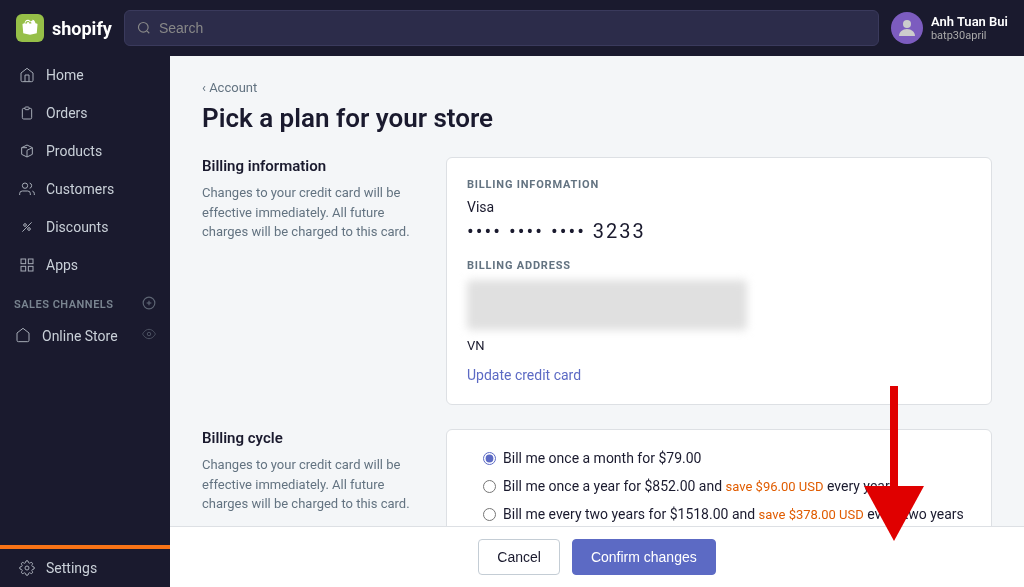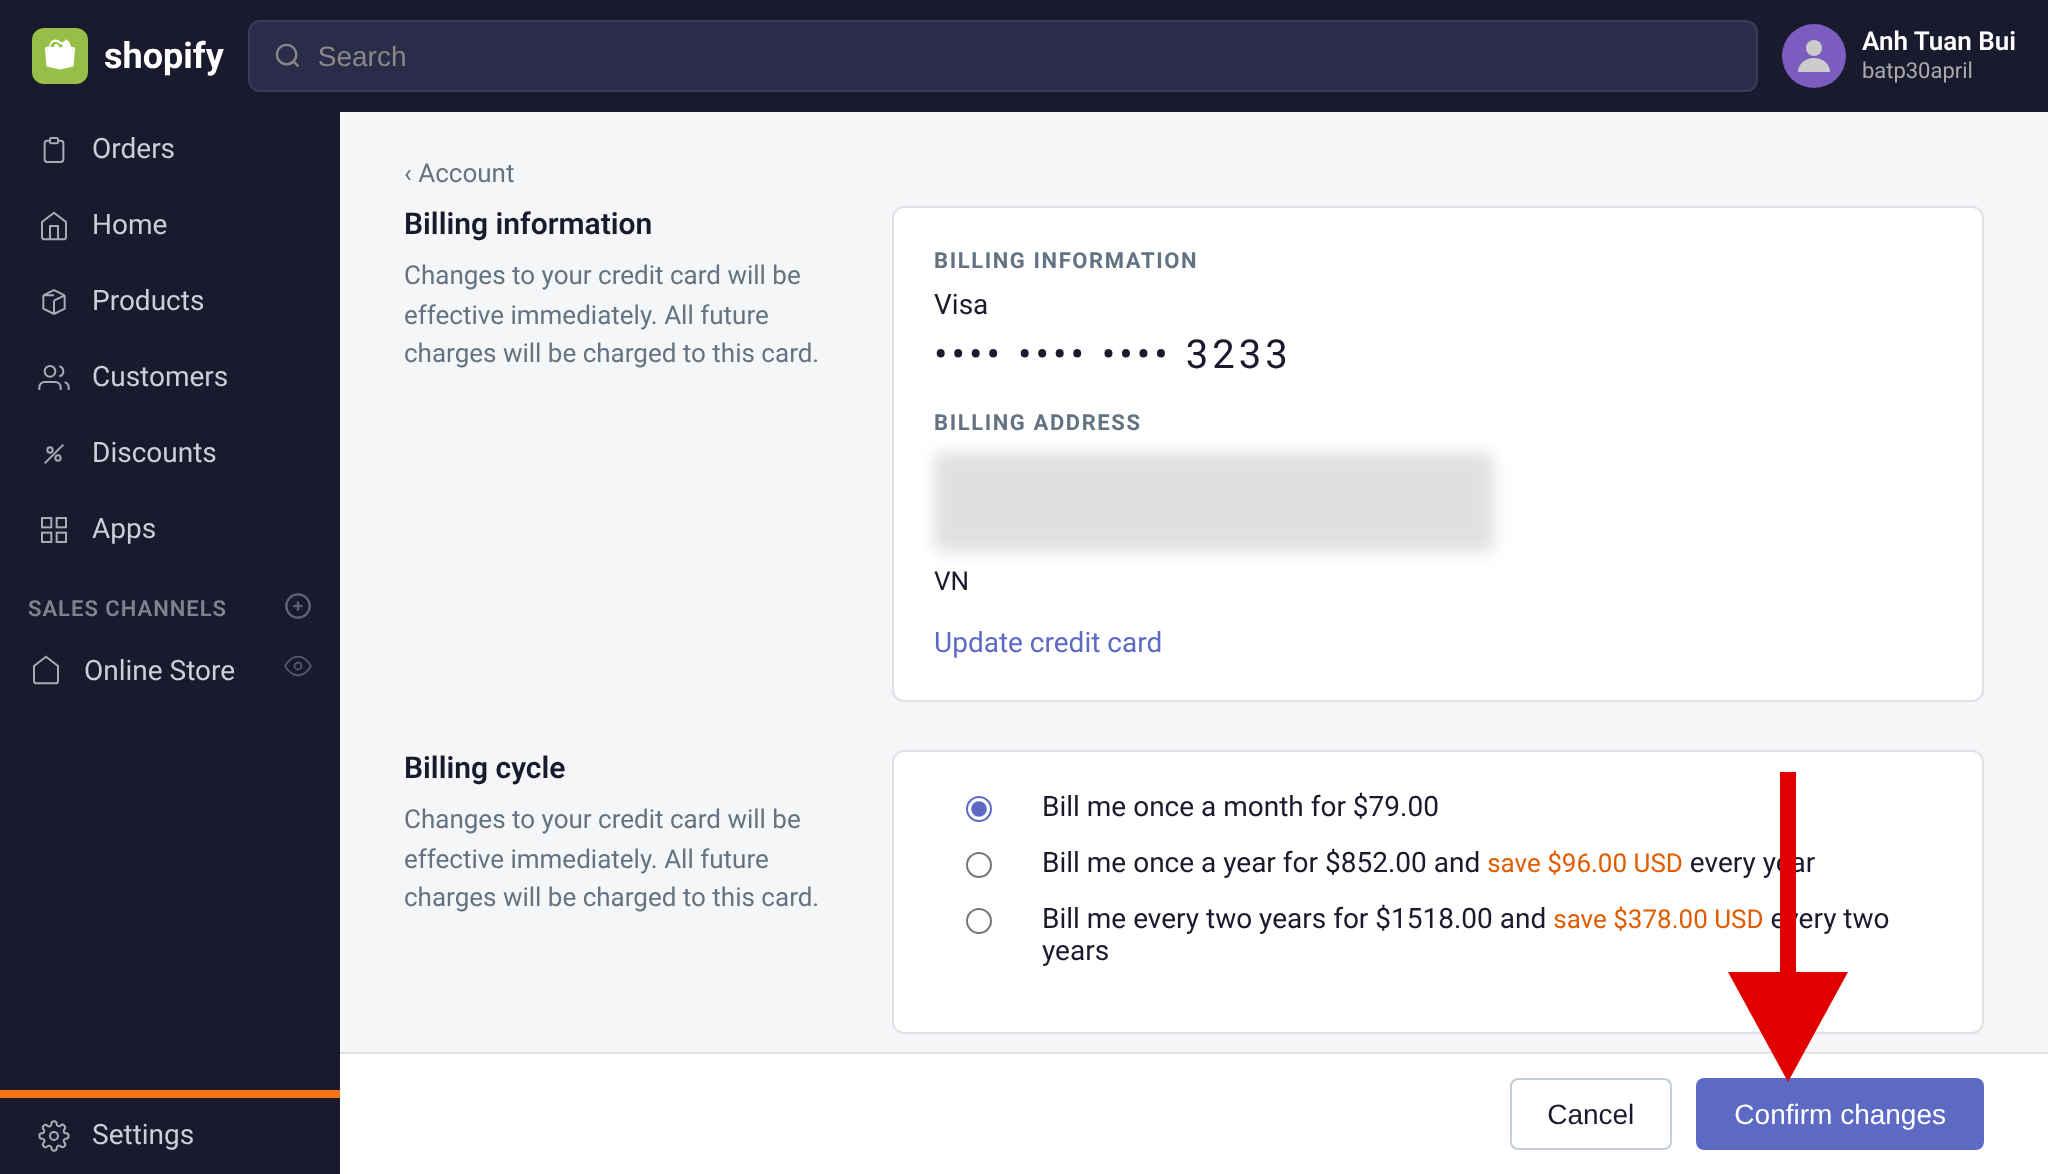--- a/index.html
+++ b/index.html
@@ -43,26 +43,26 @@
     
     .billing-label { font-size: 11px; font-weight: 700; color: #637381; letter-spacing: 0.8px; margin-bottom: 8px; text-transform: uppercase; }
     .card-type { font-size: 14px; color: #1a1a2e; margin-bottom: 4px; }
     .card-number { font-size: 20px; color: #1a1a2e; letter-spacing: 2px; margin-bottom: 16px; }
     .billing-address-label { font-size: 11px; font-weight: 700; color: #637381; letter-spacing: 0.8px; margin-bottom: 8px; text-transform: uppercase; }
     .blurred-address { width: 280px; height: 50px; background: #e0e0e0; border-radius: 4px; margin-bottom: 8px; filter: blur(4px); }
     .vn-text { font-size: 13px; color: #1a1a2e; margin-bottom: 12px; }
     .update-link { font-size: 14px; color: #5c6ac4; cursor: pointer; text-decoration: none; }
 
     
-    .radio-option { display: flex; align-items: flex-start; gap: 25px; margin-bottom: 12px; font-size: 14px; color: #1a1a2e; padding-left: 16px; }
+    .radio-option { display: flex; align-items: flex-start; gap: 7px; margin-bottom: 12px; font-size: 14px; color: #1a1a2e; padding-left: 16px; }
     .radio-option input[type="radio"] { margin-top: 2px; accent-color: #5c6ac4; }
     .save-text { color: #e05c00; font-size: 13px; }
 
     
-    .footer-bar { background: white; border-top: 1px solid #dde0e4; padding: 12px 32px; display: flex; justify-content: flex-end; gap: 12px; align-items: center; flex-shrink: 0; position: relative; }
+    .footer-bar { background: white; border-top: 1px solid #dde0e4; padding: 12px 32px; display: flex; justify-content: center; gap: 12px; align-items: center; flex-shrink: 0; position: relative; }
     .btn { padding: 9px 18px; border-radius: 4px; font-size: 14px; cursor: pointer; font-weight: 500; border: 1px solid transparent; }
     .btn-cancel { background: white; border-color: #c4cdd5; color: #1a1a2e; }
     .btn-confirm { background: #5c6ac4; color: white; border-color: #5c6ac4; }
   </style>
 </head>
 <body>
 
 <div class="topbar">
   <div class="topbar-logo">
     <div class="shopify-bag">
@@ -91,34 +91,34 @@
     </div>
   </div>
 </div>
 
 <div class="main-layout">
 
   <div class="sidebar">
     <div class="sidebar-item">
       <span class="sidebar-icon">
         <svg width="16" height="16" fill="none" stroke="#c9d0d8" stroke-width="1.5" viewBox="0 0 24 24">
+            <path d="M3 9l9-7 9 7v11a2 2 0 0 1-2 2H5a2 2 0 0 1-2-2z"></path>
+            <polyline points="9,22 9,12 15,12 15,22"></polyline>
+          </svg>
+      </span>
+      <span>Home</span>
+    </div>
+    <div class="sidebar-item">
+      <span class="sidebar-icon">
+        <svg width="16" height="16" fill="none" stroke="#c9d0d8" stroke-width="1.5" viewBox="0 0 24 24">
             <path d="M9 5H7a2 2 0 0 0-2 2v12a2 2 0 0 0 2 2h10a2 2 0 0 0 2-2V7a2 2 0 0 0-2-2h-2"></path>
             <rect x="9" y="3" width="6" height="4" rx="1"></rect>
           </svg>
       </span>
       <span>Orders</span>
-    </div>
-    <div class="sidebar-item">
-      <span class="sidebar-icon">
-        <svg width="16" height="16" fill="none" stroke="#c9d0d8" stroke-width="1.5" viewBox="0 0 24 24">
-            <path d="M3 9l9-7 9 7v11a2 2 0 0 1-2 2H5a2 2 0 0 1-2-2z"></path>
-            <polyline points="9,22 9,12 15,12 15,22"></polyline>
-          </svg>
-      </span>
-      <span>Home</span>
     </div>
     <div class="sidebar-item">
       <span class="sidebar-icon">
         <svg width="16" height="16" fill="none" stroke="#c9d0d8" stroke-width="1.5" viewBox="0 0 24 24">
             <path d="M20 7l-8-4-8 4m16 0l-8 4m8-4v10l-8 4m0-14L4 7m8 4v10M4 7v10l8 4"></path>
           </svg>
       </span>
       <span>Products</span>
     </div>
     <div class="sidebar-item">
@@ -192,20 +192,21 @@
     </div>
   </div>
 
   <div style="flex:1; overflow-y:auto; background:#f4f6f8; display:flex; flex-direction:column;">
     <div class="content">
 
       <div class="breadcrumb">
         <span>‹ </span><span>Account</span>
       </div>
 
+      <h1 class="page-title">Pick a plan for your store</h1>
 
       <div class="section">
         <div class="section-left">
           <h3>Billing information</h3>
           <p>Changes to your credit card will be effective immediately. All future charges will be charged to this card.</p>
         </div>
         <div class="section-card">
           <div class="billing-label">BILLING INFORMATION</div>
           <div class="card-type">Visa</div>
           <div class="card-number">•••• •••• •••• 3233</div>

